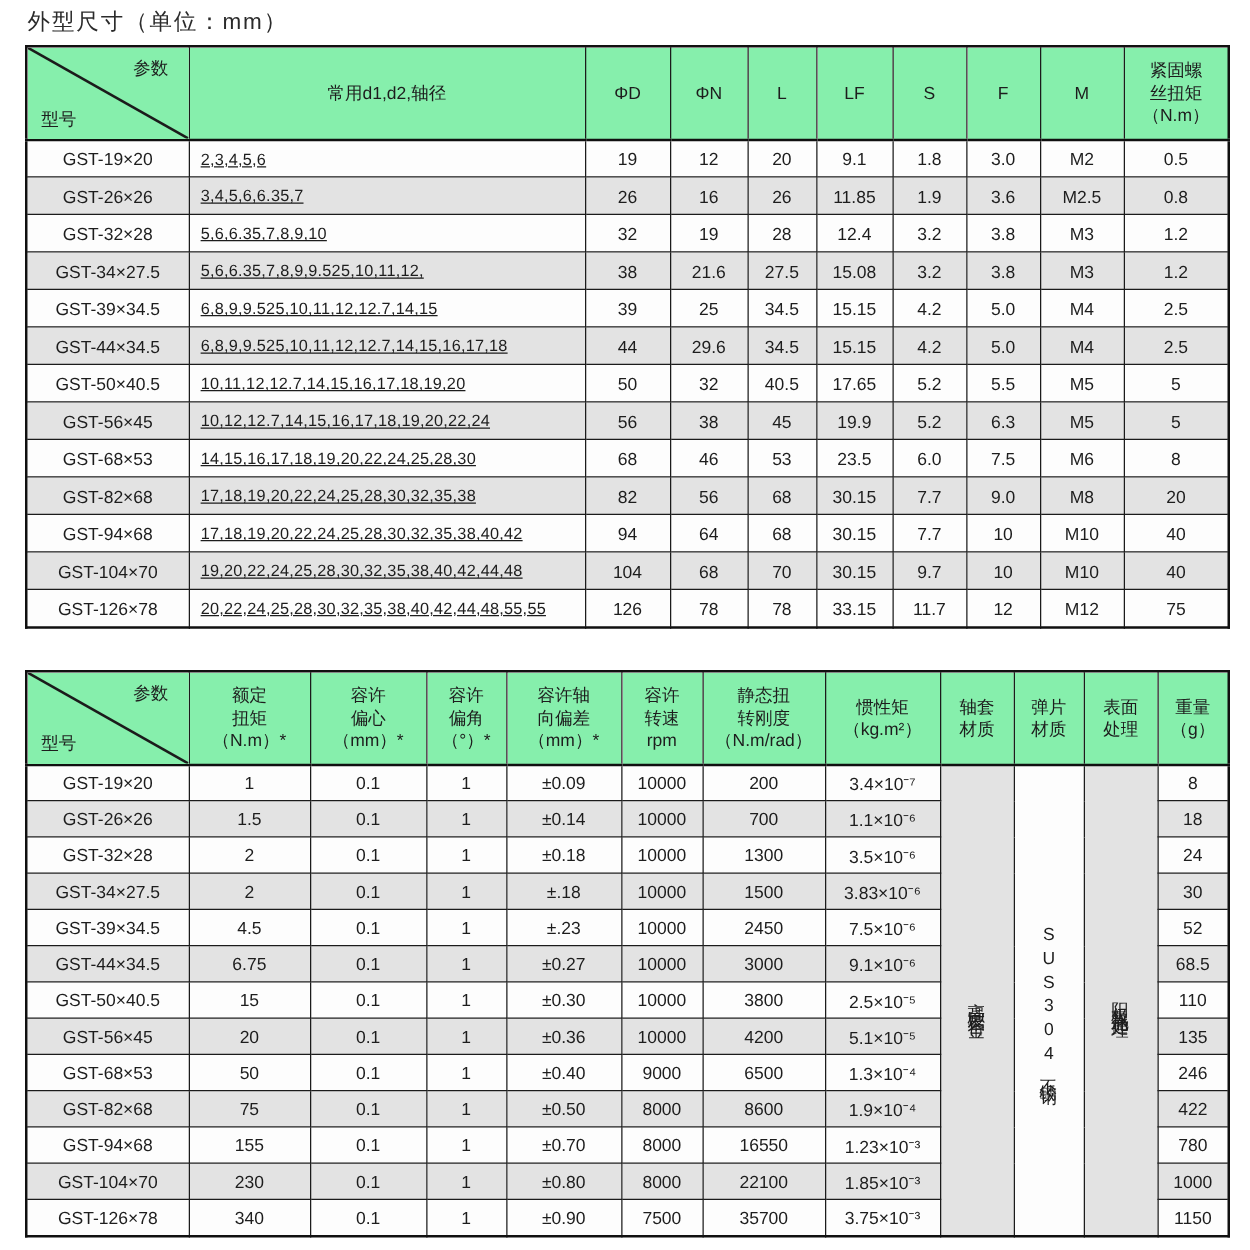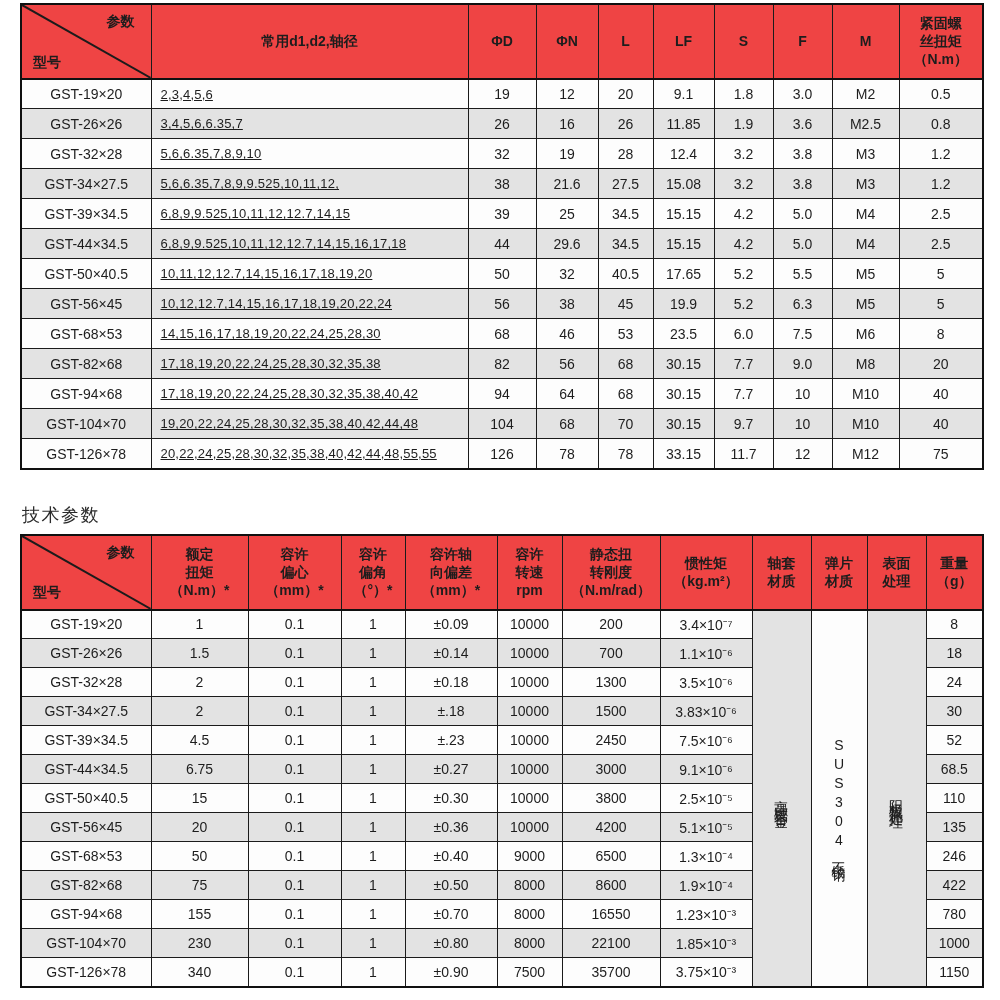--- a/index.html
+++ b/index.html
@@ -25,22 +25,22 @@
     width: 962px;
     border: 2px solid #101010;
   }
   th, td {
     border: 1px solid #1b1b1b;
     text-align: center;
     vertical-align: middle;
     overflow: hidden;
   }
   thead th {
-    background: #ef4444;
-    font-weight: bold;
+    background: #86efac;
+    font-weight: normal;
     font-size: 14px;
     line-height: 1.3;
     white-space: pre-line;
     border-bottom: 2px solid #101010;
     padding: 2px 1px;
   }
   #t1 thead th { height: 56px; }
   #t2 thead th { height: 74px; }
   #t1 tbody td { height: 30px; }
   #t2 tbody td { height: 29px; }
@@ -64,20 +64,21 @@
   }
   td.vert.grey { background: #e3e3e3; }
   td.vert.white { background: #fdfdfd; }
 </style>
 </head>
 <body>
 
 <div class="page">
 
   <div class="section-1">
+    <div class="section-title">外型尺寸（单位：mm）</div>
     <table id="t1">
       <colgroup>
         <col style="width:130px">
           <col style="width:317px">
           <col style="width:68px">
         <col style="width:62px">
           <col style="width:55px">
           <col style="width:61px">
         <col style="width:59px">
           <col style="width:59px">
@@ -261,21 +262,20 @@
             <td>11.7</td>
             <td>12</td>
             <td>M12</td>
             <td>75</td>
           </tr>
         </tbody>
     </table>
   </div>
 
   <div class="section-2">
-    <div class="section-title">技术参数</div>
     <table id="t2">
       <colgroup>
         <col style="width:130px">
           <col style="width:97px">
           <col style="width:93px">
         <col style="width:64px">
           <col style="width:92px">
           <col style="width:65px">
         <col style="width:98px">
           <col style="width:92px">

